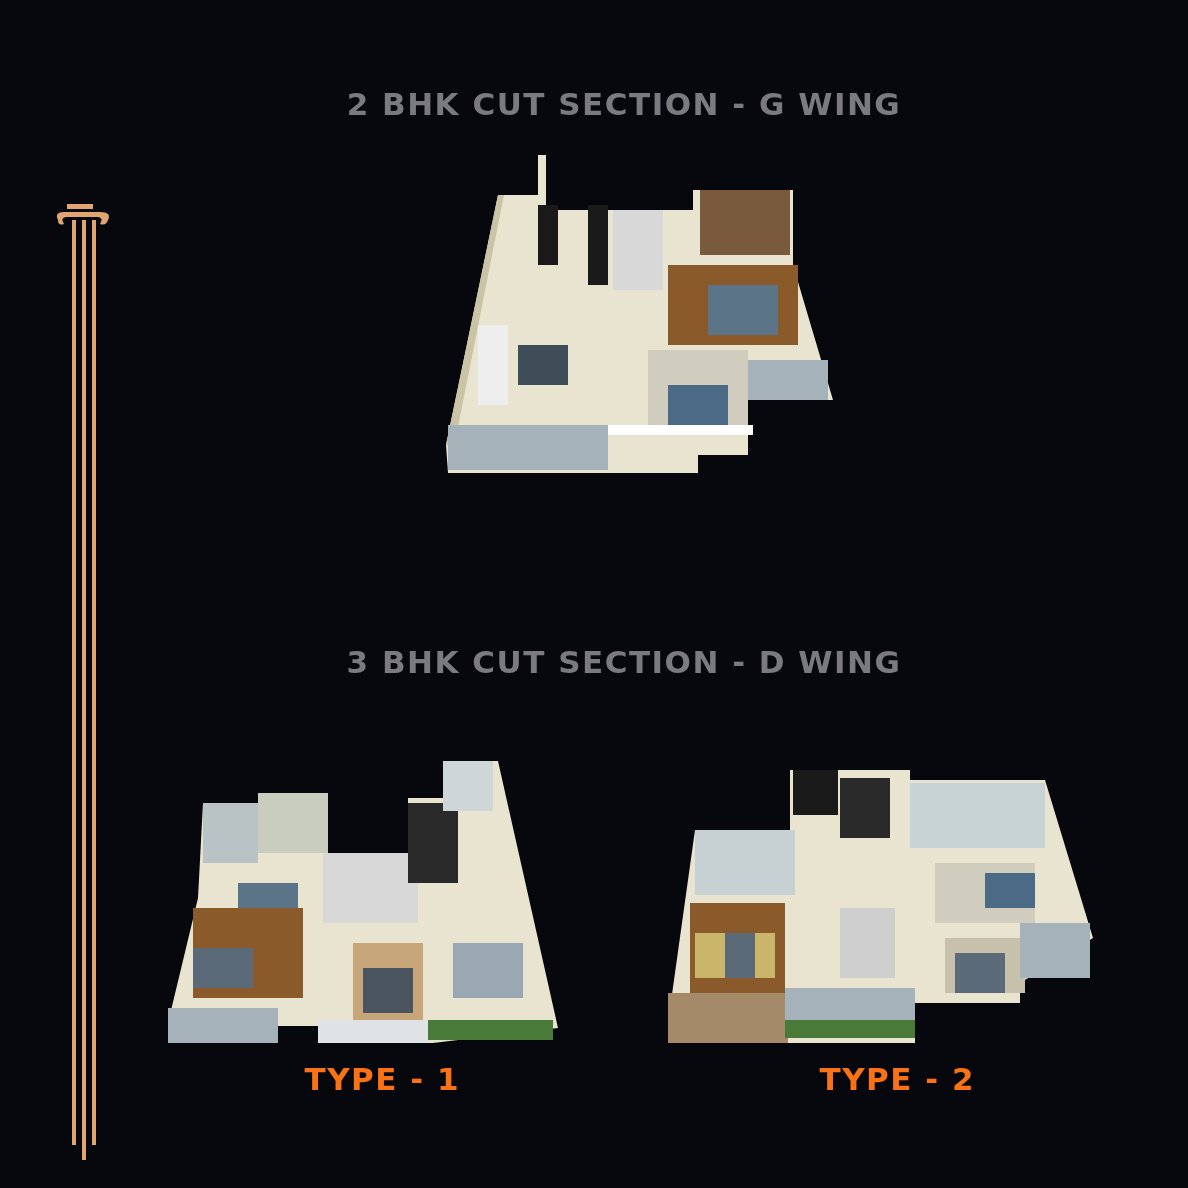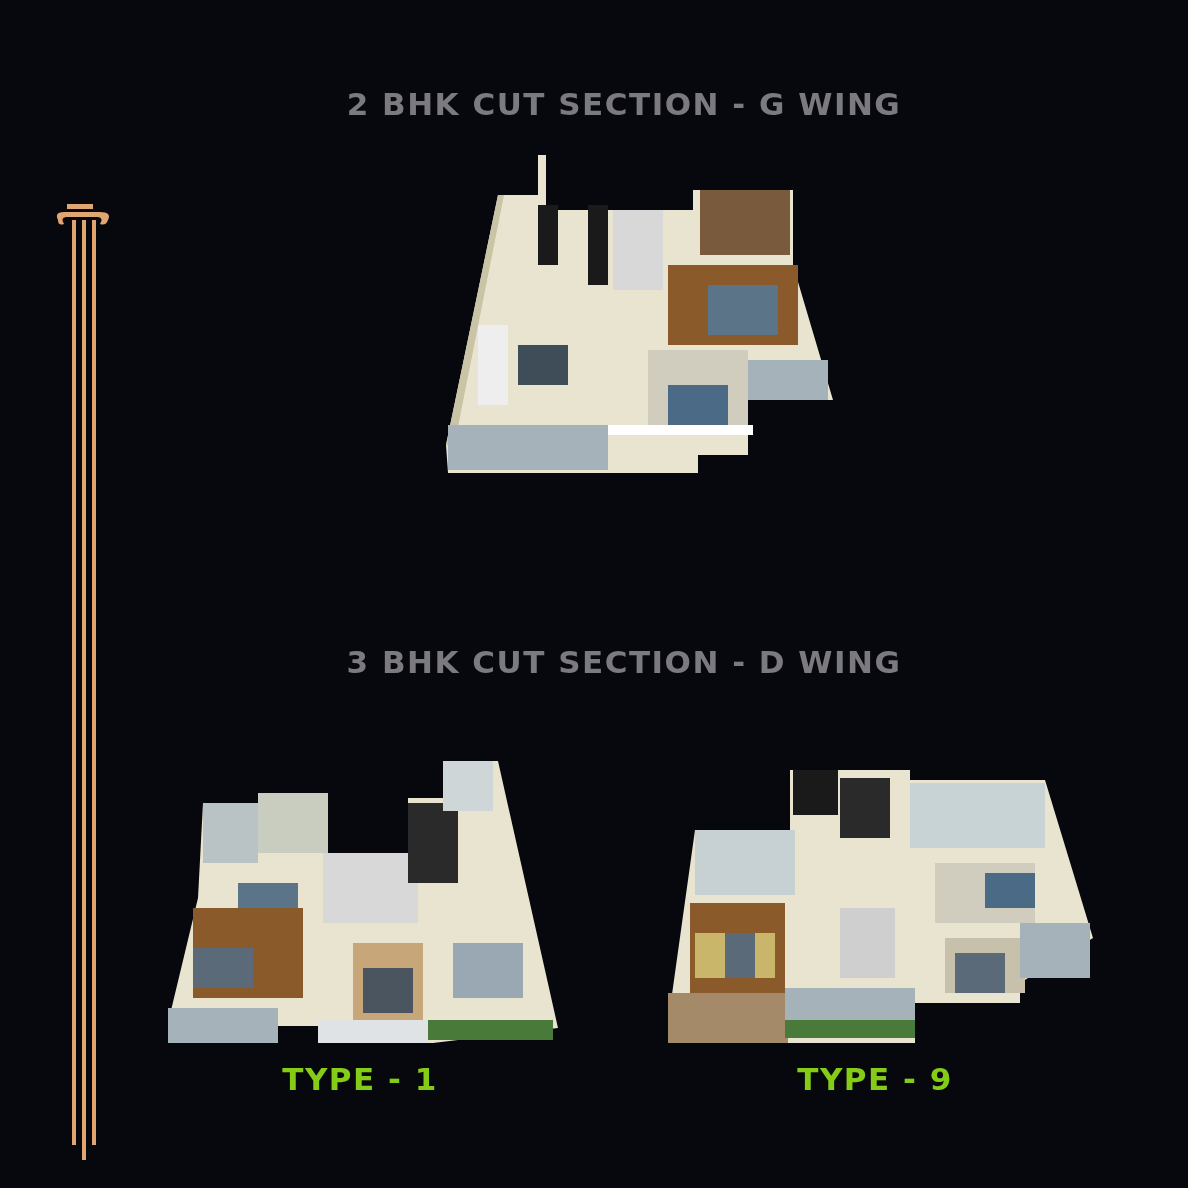--- a/index.html
+++ b/index.html
@@ -8,22 +8,22 @@
     background: var(--bg, #07070e);
     position:relative;
     font-family: "DejaVu Sans", "Liberation Sans", sans-serif;
   }
   .heading {
     position:absolute; left:0; width:1248px;
     text-align:center; color:#7a7a7f;
     font-weight:bold; font-size:31px; letter-spacing:1.5px;
   }
   .type-label {
-    position:absolute; color:#84cc16; font-weight:bold; font-size:31px; letter-spacing:1.5px;
-    text-align:center;
+    position:absolute; color:#f97316; font-weight:bold; font-size:31px; letter-spacing:1.5px;
+    text-align:right;
   }
   .pillar { position:absolute; left:50px; top:200px; width:70px; height:960px; }
   .plan { position:absolute; }
   .plan svg { display:block; }
 </style>
 </head>
 <body>
 
 <div class="pillar">
   <svg width="70" height="960" viewBox="0 0 70 960">
@@ -95,13 +95,13 @@
     <rect x="280" y="180" width="80" height="55" fill="#c7c0aa"></rect>
     <rect x="290" y="195" width="50" height="40" fill="#5b6a78"></rect>
     <rect x="355" y="165" width="70" height="55" fill="#a5b2ba"></rect>
     <rect x="3" y="235" width="120" height="50" fill="#a58a6a"></rect>
     <rect x="120" y="230" width="130" height="50" fill="#a5b2ba"></rect>
     <rect x="120" y="262" width="130" height="18" fill="#4a7a3a"></rect>
   </svg>
 </div>
 
 <div class="type-label" style="left:260px; top:1061px; width:200px;">TYPE - 1</div>
-<div class="type-label" style="left:775px; top:1061px; width:200px;">TYPE - 9</div>
+<div class="type-label" style="left:775px; top:1061px; width:200px;">TYPE - 2</div>
 
 </body></html>

